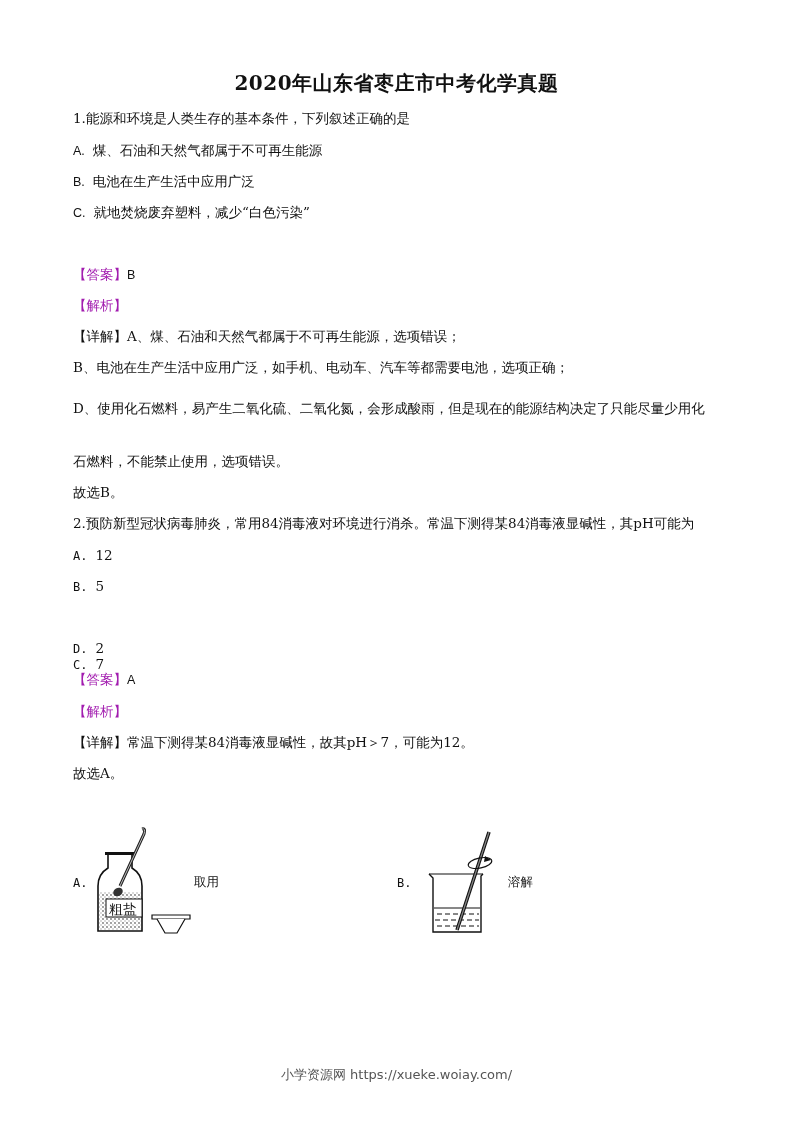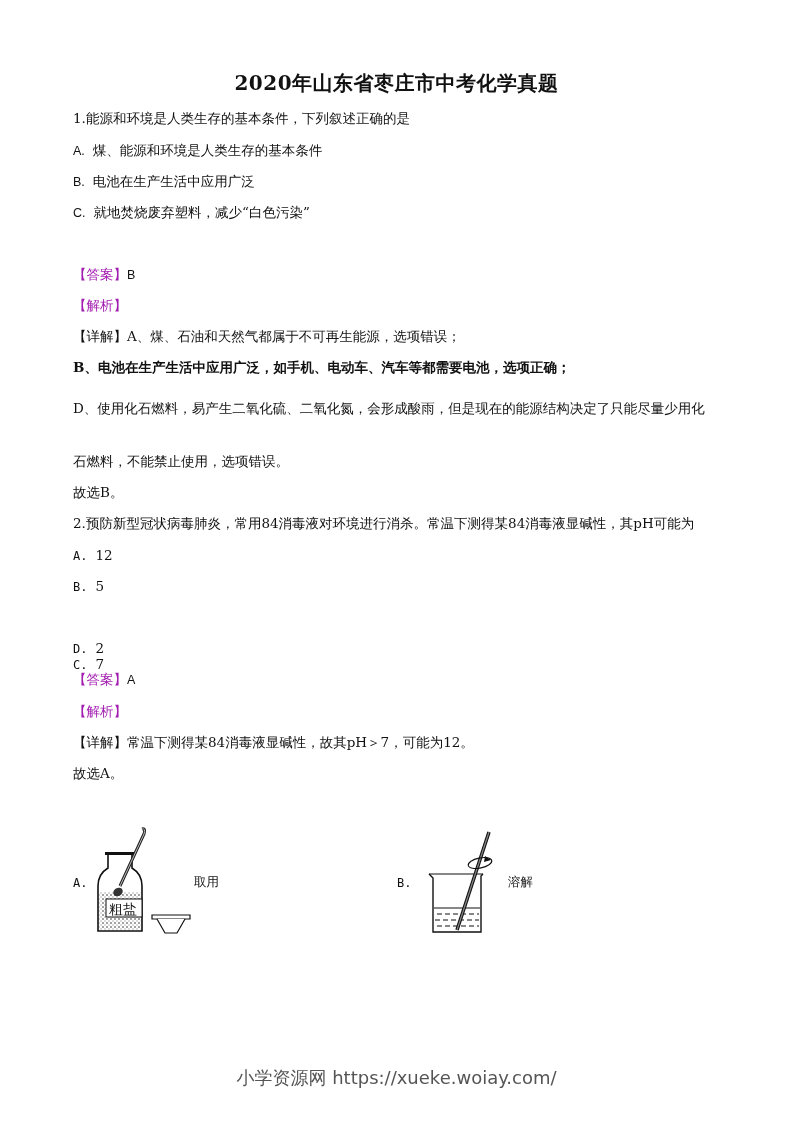--- a/index.html
+++ b/index.html
@@ -9,48 +9,48 @@
     .title { position: absolute; top: 70px; left: 0; width: 793px; text-align: center;
              font-size: 20px; font-weight: bold; letter-spacing: 0.5px; }
     .line { position: absolute; left: 73px; font-size: 13.5px; line-height: 18px; white-space: nowrap; }
     .opt-letter { font-family: "Liberation Sans", sans-serif; margin-right: 8px; font-size: 12.5px; }
     .mono-letter { font-family: "DejaVu Sans Mono", monospace; margin-right: 8px; font-size: 12px; }
     .tag { color: #a21caf; }
     .ans-val { font-family: "Liberation Sans", sans-serif; font-size: 12.5px; }
     .figure { position: absolute; }
     .fig-label { position: absolute; font-size: 12.5px; }
     .footer { position: absolute; top: 1066px; left: 0; width: 793px; text-align: center;
-              font-family: "DejaVu Sans", sans-serif; font-size: 18px; color: #555; }
+              font-family: "DejaVu Sans", sans-serif; font-size: 13px; color: #555; }
   </style>
 </head>
 <body>
 
 <div class="page">
 
   <div class="title">2020年山东省枣庄市中考化学真题</div>
 
   <div class="line" style="top:109px;">1.能源和环境是人类生存的基本条件，下列叙述正确的是</div>
 
   <div class="line" style="top:141px;">
-    <span class="opt-letter">A.</span><span>煤、能源和环境是人类生存的基本条件</span>
+    <span class="opt-letter">A.</span><span>煤、石油和天然气都属于不可再生能源</span>
   </div>
   <div class="line" style="top:172px;">
     <span class="opt-letter">B.</span><span>电池在生产生活中应用广泛</span>
   </div>
   <div class="line" style="top:203px;">
     <span class="opt-letter">C.</span><span>就地焚烧废弃塑料，减少“白色污染”</span>
   </div>
 
   <div class="line" style="top:265px;">
     <span class="tag">【答案】</span><span class="ans-val">B</span>
   </div>
   <div class="line tag" style="top:296px;">【解析】</div>
 
   <div class="line" style="top:327px;">【详解】A、煤、石油和天然气都属于不可再生能源，选项错误；</div>
-  <div class="line" style="top:358px;font-weight:bold;">B、电池在生产生活中应用广泛，如手机、电动车、汽车等都需要电池，选项正确；</div>
+  <div class="line" style="top:358px;">B、电池在生产生活中应用广泛，如手机、电动车、汽车等都需要电池，选项正确；</div>
   <div class="line" style="top:399px;">D、使用化石燃料，易产生二氧化硫、二氧化氮，会形成酸雨，但是现在的能源结构决定了只能尽量少用化</div>
   <div class="line" style="top:452px;">石燃料，不能禁止使用，选项错误。</div>
   <div class="line" style="top:483px;">故选B。</div>
 
   <div class="line" style="top:514px;">2.预防新型冠状病毒肺炎，常用84消毒液对环境进行消杀。常温下测得某84消毒液显碱性，其pH可能为</div>
 
   <div class="line" style="top:546px;">
     <span class="mono-letter">A.</span><span>12</span>
   </div>
   <div class="line" style="top:577px;">

